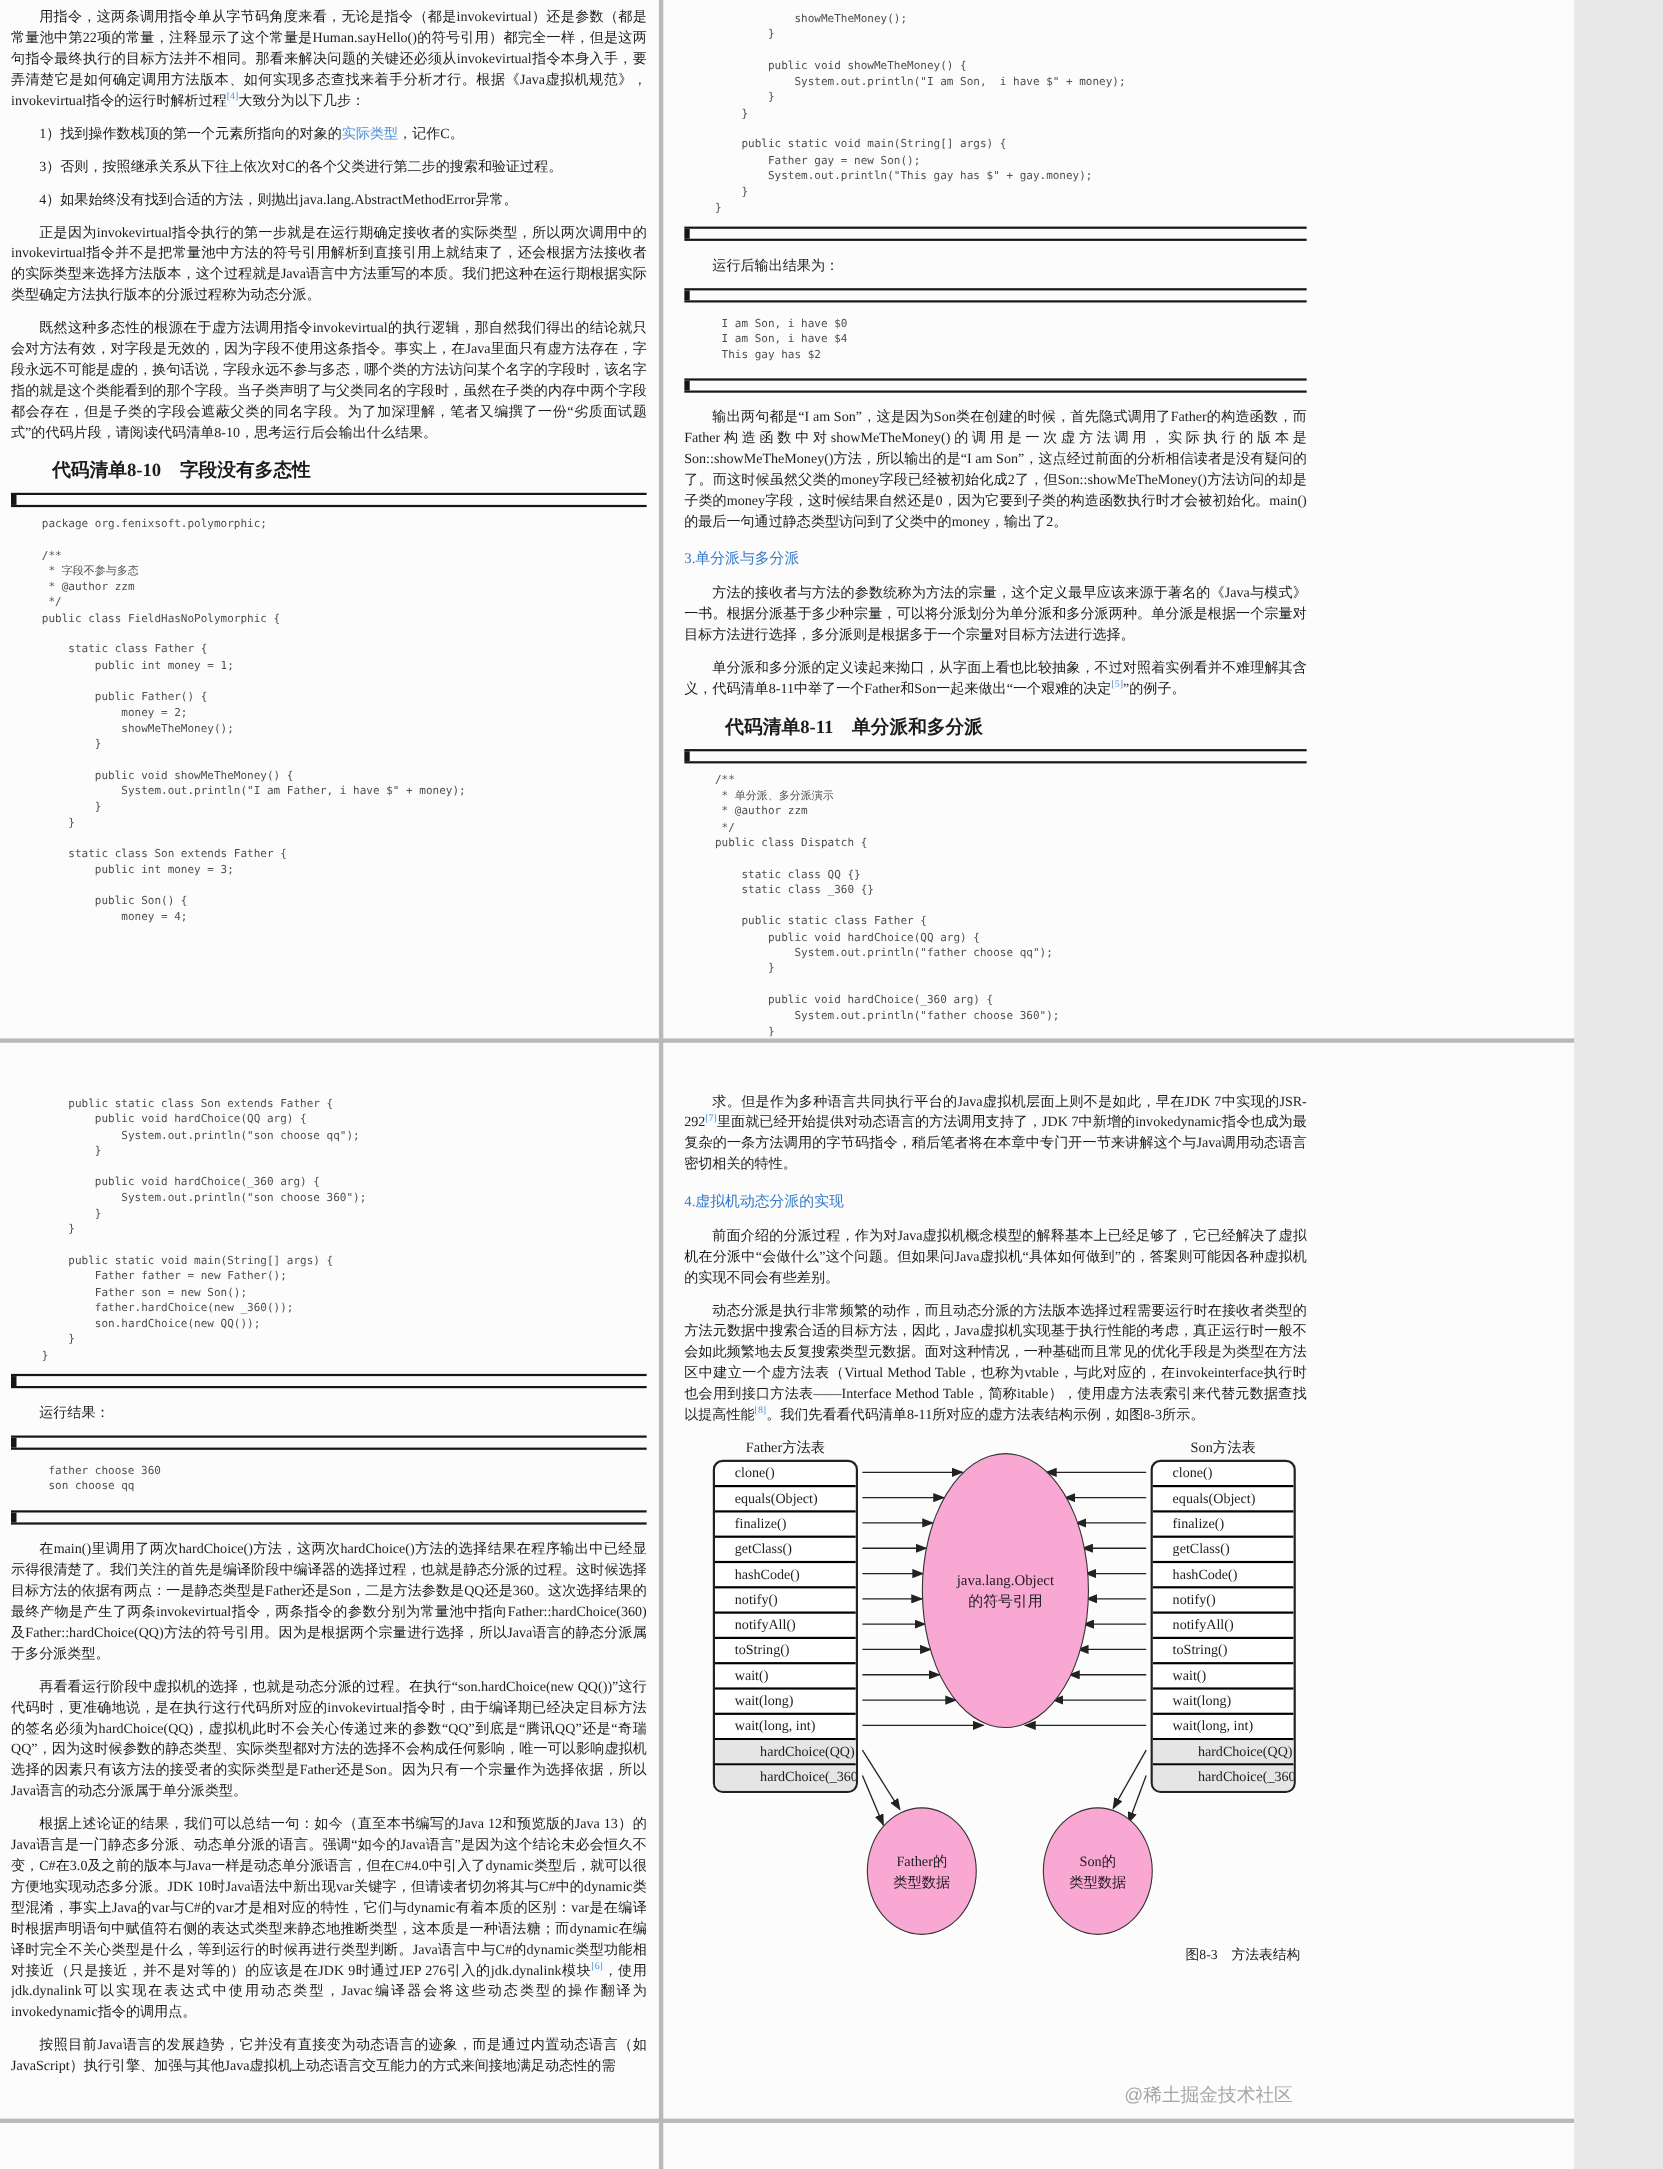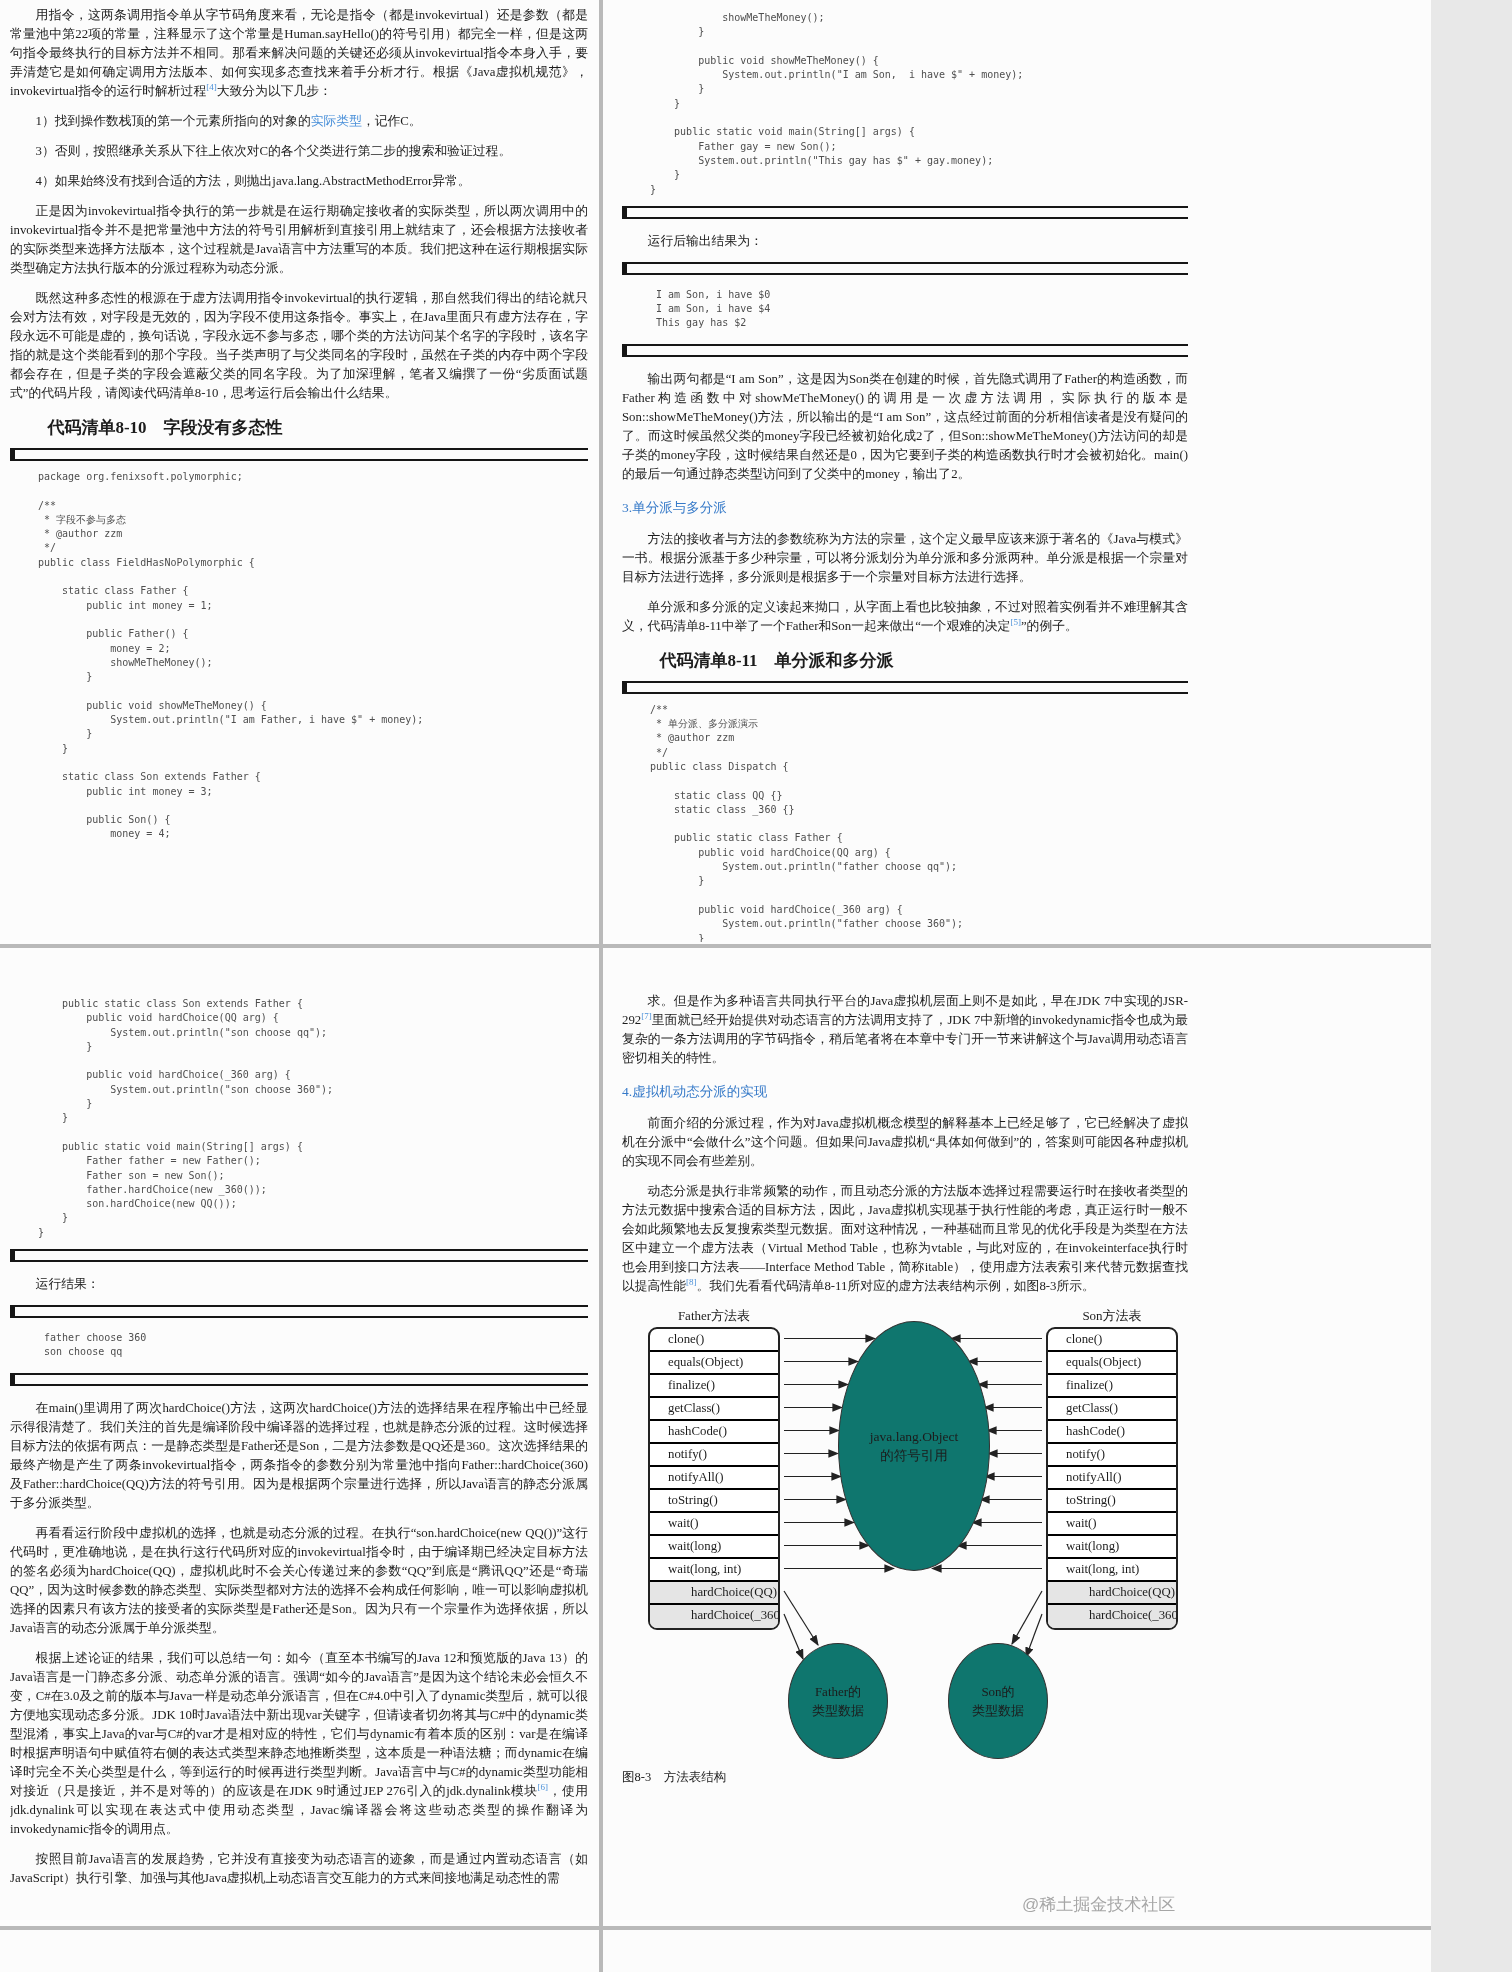--- a/index.html
+++ b/index.html
@@ -25,28 +25,28 @@
   pre.outp{padding:9px 0 9px 34px;}
   .runlabel{margin:13px 0 11px;}
   
   #diagram{position:relative;width:560px;height:494px;margin-top:10px;}
   .vt-title{position:absolute;width:132px;text-align:center;font-size:13px;top:0;}
   .vtable{position:absolute;top:20px;width:132px;border:2px solid #222;border-radius:9px;
           overflow:hidden;background:#fff;box-sizing:border-box;}
   .vt-row{height:23px;line-height:21px;padding-left:18px;font-size:12.8px;border-bottom:2px solid #000000;box-sizing:border-box;}
   .vt-row:last-child{border-bottom:none;}
   .vt-row.hl{background:#e5e5e5;padding-left:41px;}
-  .ellipse{position:absolute;border:1.5px solid #333;border-radius:50%;background:#0f766e;
+  .ellipse{position:absolute;border:1.5px solid #333;border-radius:50%;background:#f9a8d4;
            display:flex;flex-direction:column;align-items:center;justify-content:center;
            font-size:13px;line-height:19px;text-align:center;}
   #el-center{left:216px;top:14px;width:150px;height:248px;font-size:13.5px;}
   #el-father{left:166px;top:336px;width:98px;height:114px;}
   #el-son{left:326px;top:336px;width:98px;height:114px;}
   #arrows{position:absolute;left:0;top:0;width:560px;height:494px;}
-  #fig-caption{position:absolute;top:462px;width:100%;text-align:left;font-size:12.5px;}
+  #fig-caption{position:absolute;top:462px;width:100%;text-align:right;font-size:12.5px;}
   #watermark{position:absolute;left:1022px;top:1893px;font-family:"Liberation Sans","DejaVu Sans",sans-serif;
              font-size:17px;color:#a6a6a6;}
 </style>
 </head>
 <body>
 
 <div id="stage">
 
   <div class="quad" id="q-tl">
     <p><span>用指令，这两条调用指令单从字节码角度来看，无论是指令（都是invokevirtual）还是参数（都是常量池中第22项的常量，注释显示了这个常量是Human.sayHello()的符号引用）都完全一样，但是这两句指令最终执行的目标方法并不相同。那看来解决问题的关键还必须从invokevirtual指令本身入手，要弄清楚它是如何确定调用方法版本、如何实现多态查找来着手分析才行。根据《Java虚拟机规范》，invokevirtual指令的运行时解析过程</span><sup class="ref">[4]</sup><span>大致分为以下几步：</span></p>

